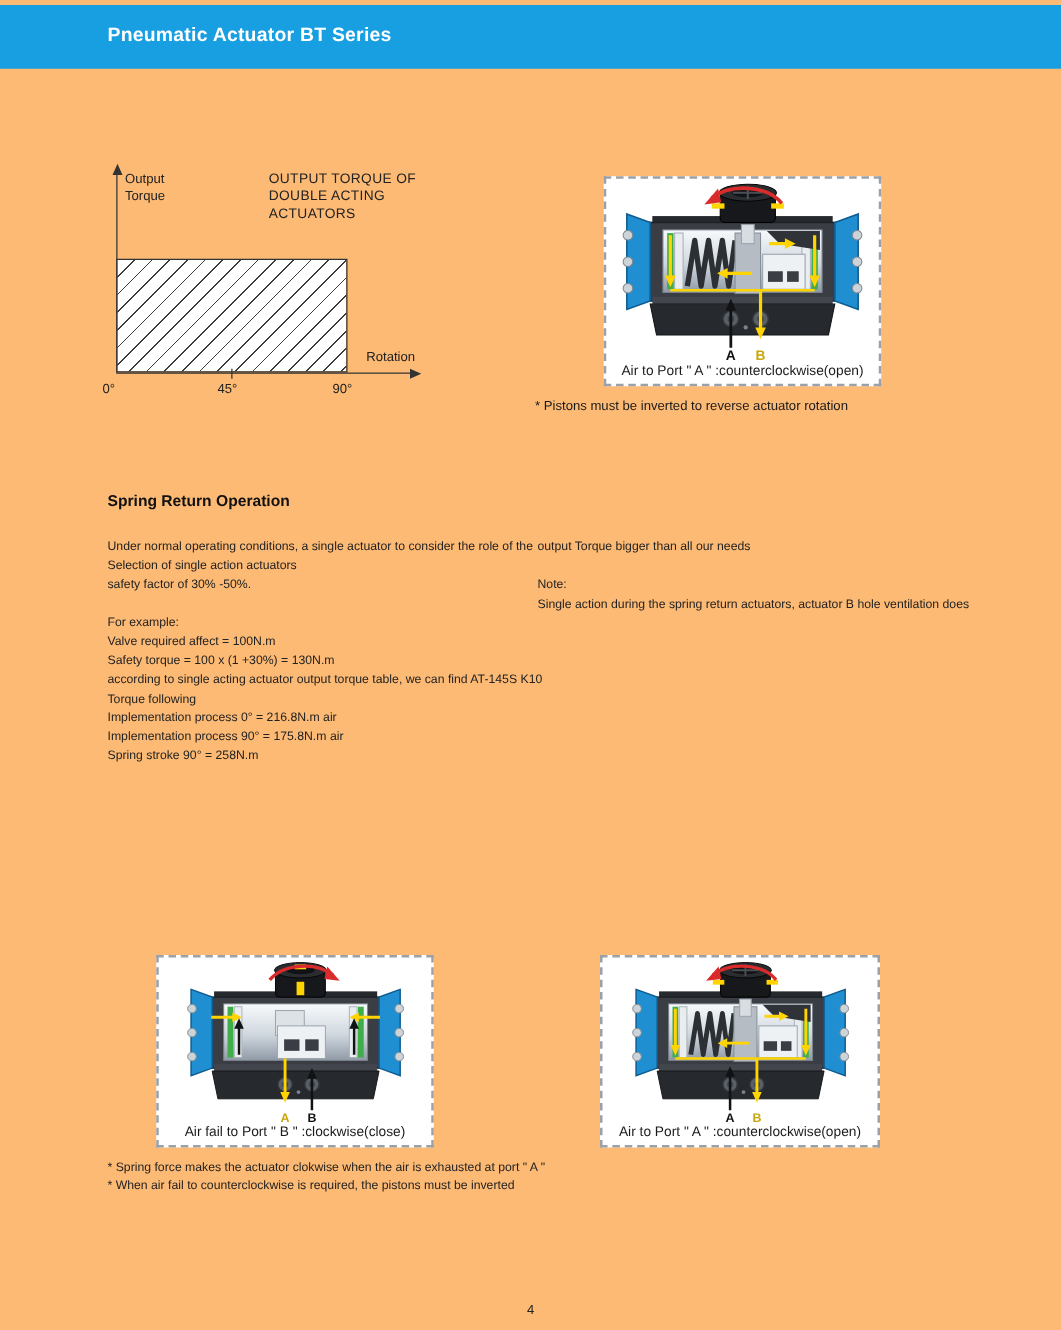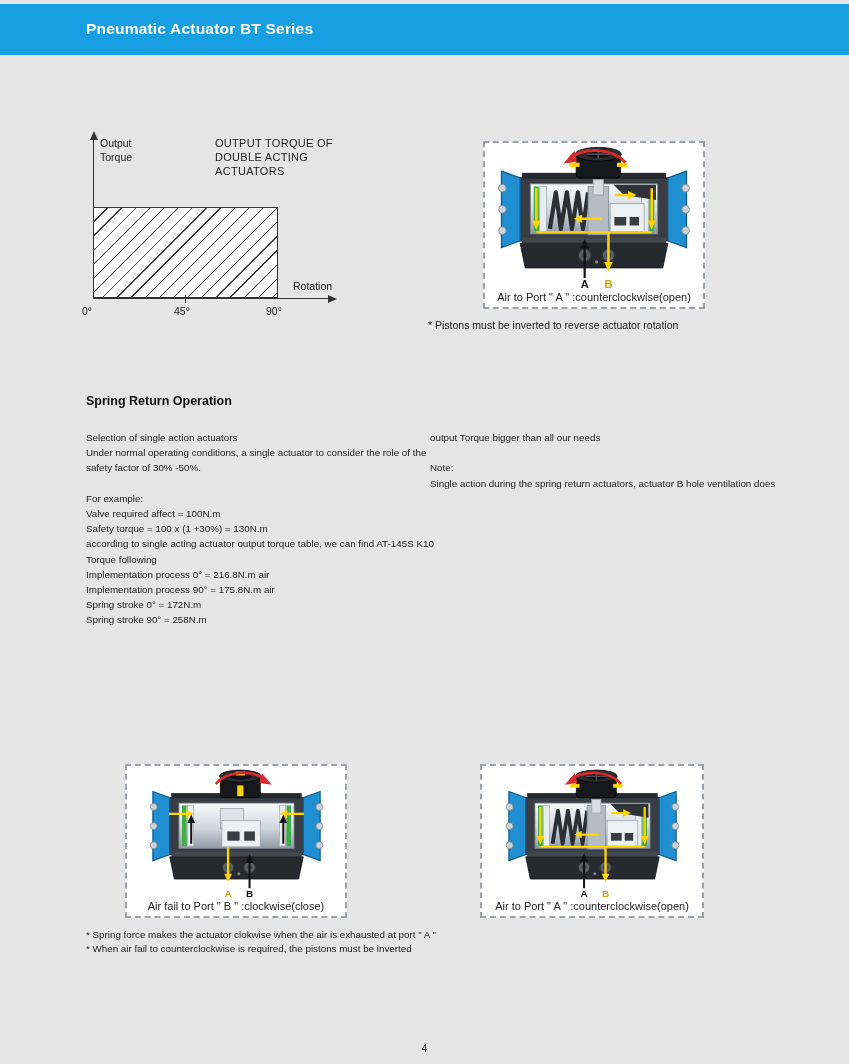--- a/index.html
+++ b/index.html
@@ -1,17 +1,17 @@
 <!DOCTYPE html>
 <html><head>
 <meta charset="utf-8">
 <style>
   html,body { margin:0; padding:0; background:#ffffff; }
   .page {
-    position:relative; width:849px; height:1064px; background:#e5e5e5;
+    position:relative; width:849px; height:1064px; background:#fdba74;
     font-family:"Liberation Sans", sans-serif; color:#1b1b1b; overflow:hidden;
   }
 
   
   .topbar { position:absolute; left:0; top:4px; width:849px; height:51px; background:#189fe2; }
   .topbar h1 { margin:0; padding:16px 0 0 86px; font-size:15.5px; font-weight:bold; color:#ffffff; letter-spacing:.2px; }
 
   
   .chart { position:absolute; left:70px; top:130px; width:290px; height:200px; font-size:10.5px; color:#222; }
   .chart .y-axis  { position:absolute; left:23px; top:10px; width:1.4px; height:158px; background:#333; }
@@ -196,32 +196,31 @@
       <text class="port-lbl lbl-yellow" x="132" y="170">B</text>
     </svg>
     <figcaption class="fig-caption">Air to Port " A " :counterclockwise(open)</figcaption>
   </figure>
 
   <p class="pistons-note">* Pistons must be inverted to reverse actuator rotation</p>
 
   <h2 class="sr-heading">Spring Return Operation</h2>
 
   <div class="col col-left">
+      <div>Under normal operating conditions, a single actuator to consider the role of the</div>
       <div>Selection of single action actuators</div>
-      <div>Under normal operating conditions, a single actuator to consider the role of the</div>
       <div>safety factor of 30% -50%.</div>
       <div>&nbsp;</div>
       <div>For example:</div>
       <div>Valve required affect = 100N.m</div>
       <div>Safety torque = 100 x (1 +30%) = 130N.m</div>
       <div>according to single acting actuator output torque table, we can find AT-145S K10</div>
       <div>Torque following</div>
       <div>Implementation process 0° = 216.8N.m air</div>
       <div>Implementation process 90° = 175.8N.m air</div>
-      <div>Spring stroke 0° = 172N.m</div>
       <div>Spring stroke 90° = 258N.m</div>
     </div>
   <div class="col col-right">
       <div>output Torque bigger than all our needs</div>
       <div>&nbsp;</div>
       <div>Note:</div>
       <div>Single action during the spring return actuators, actuator B hole ventilation does</div>
     </div>
 
   <figure class="fig fig-bl">

